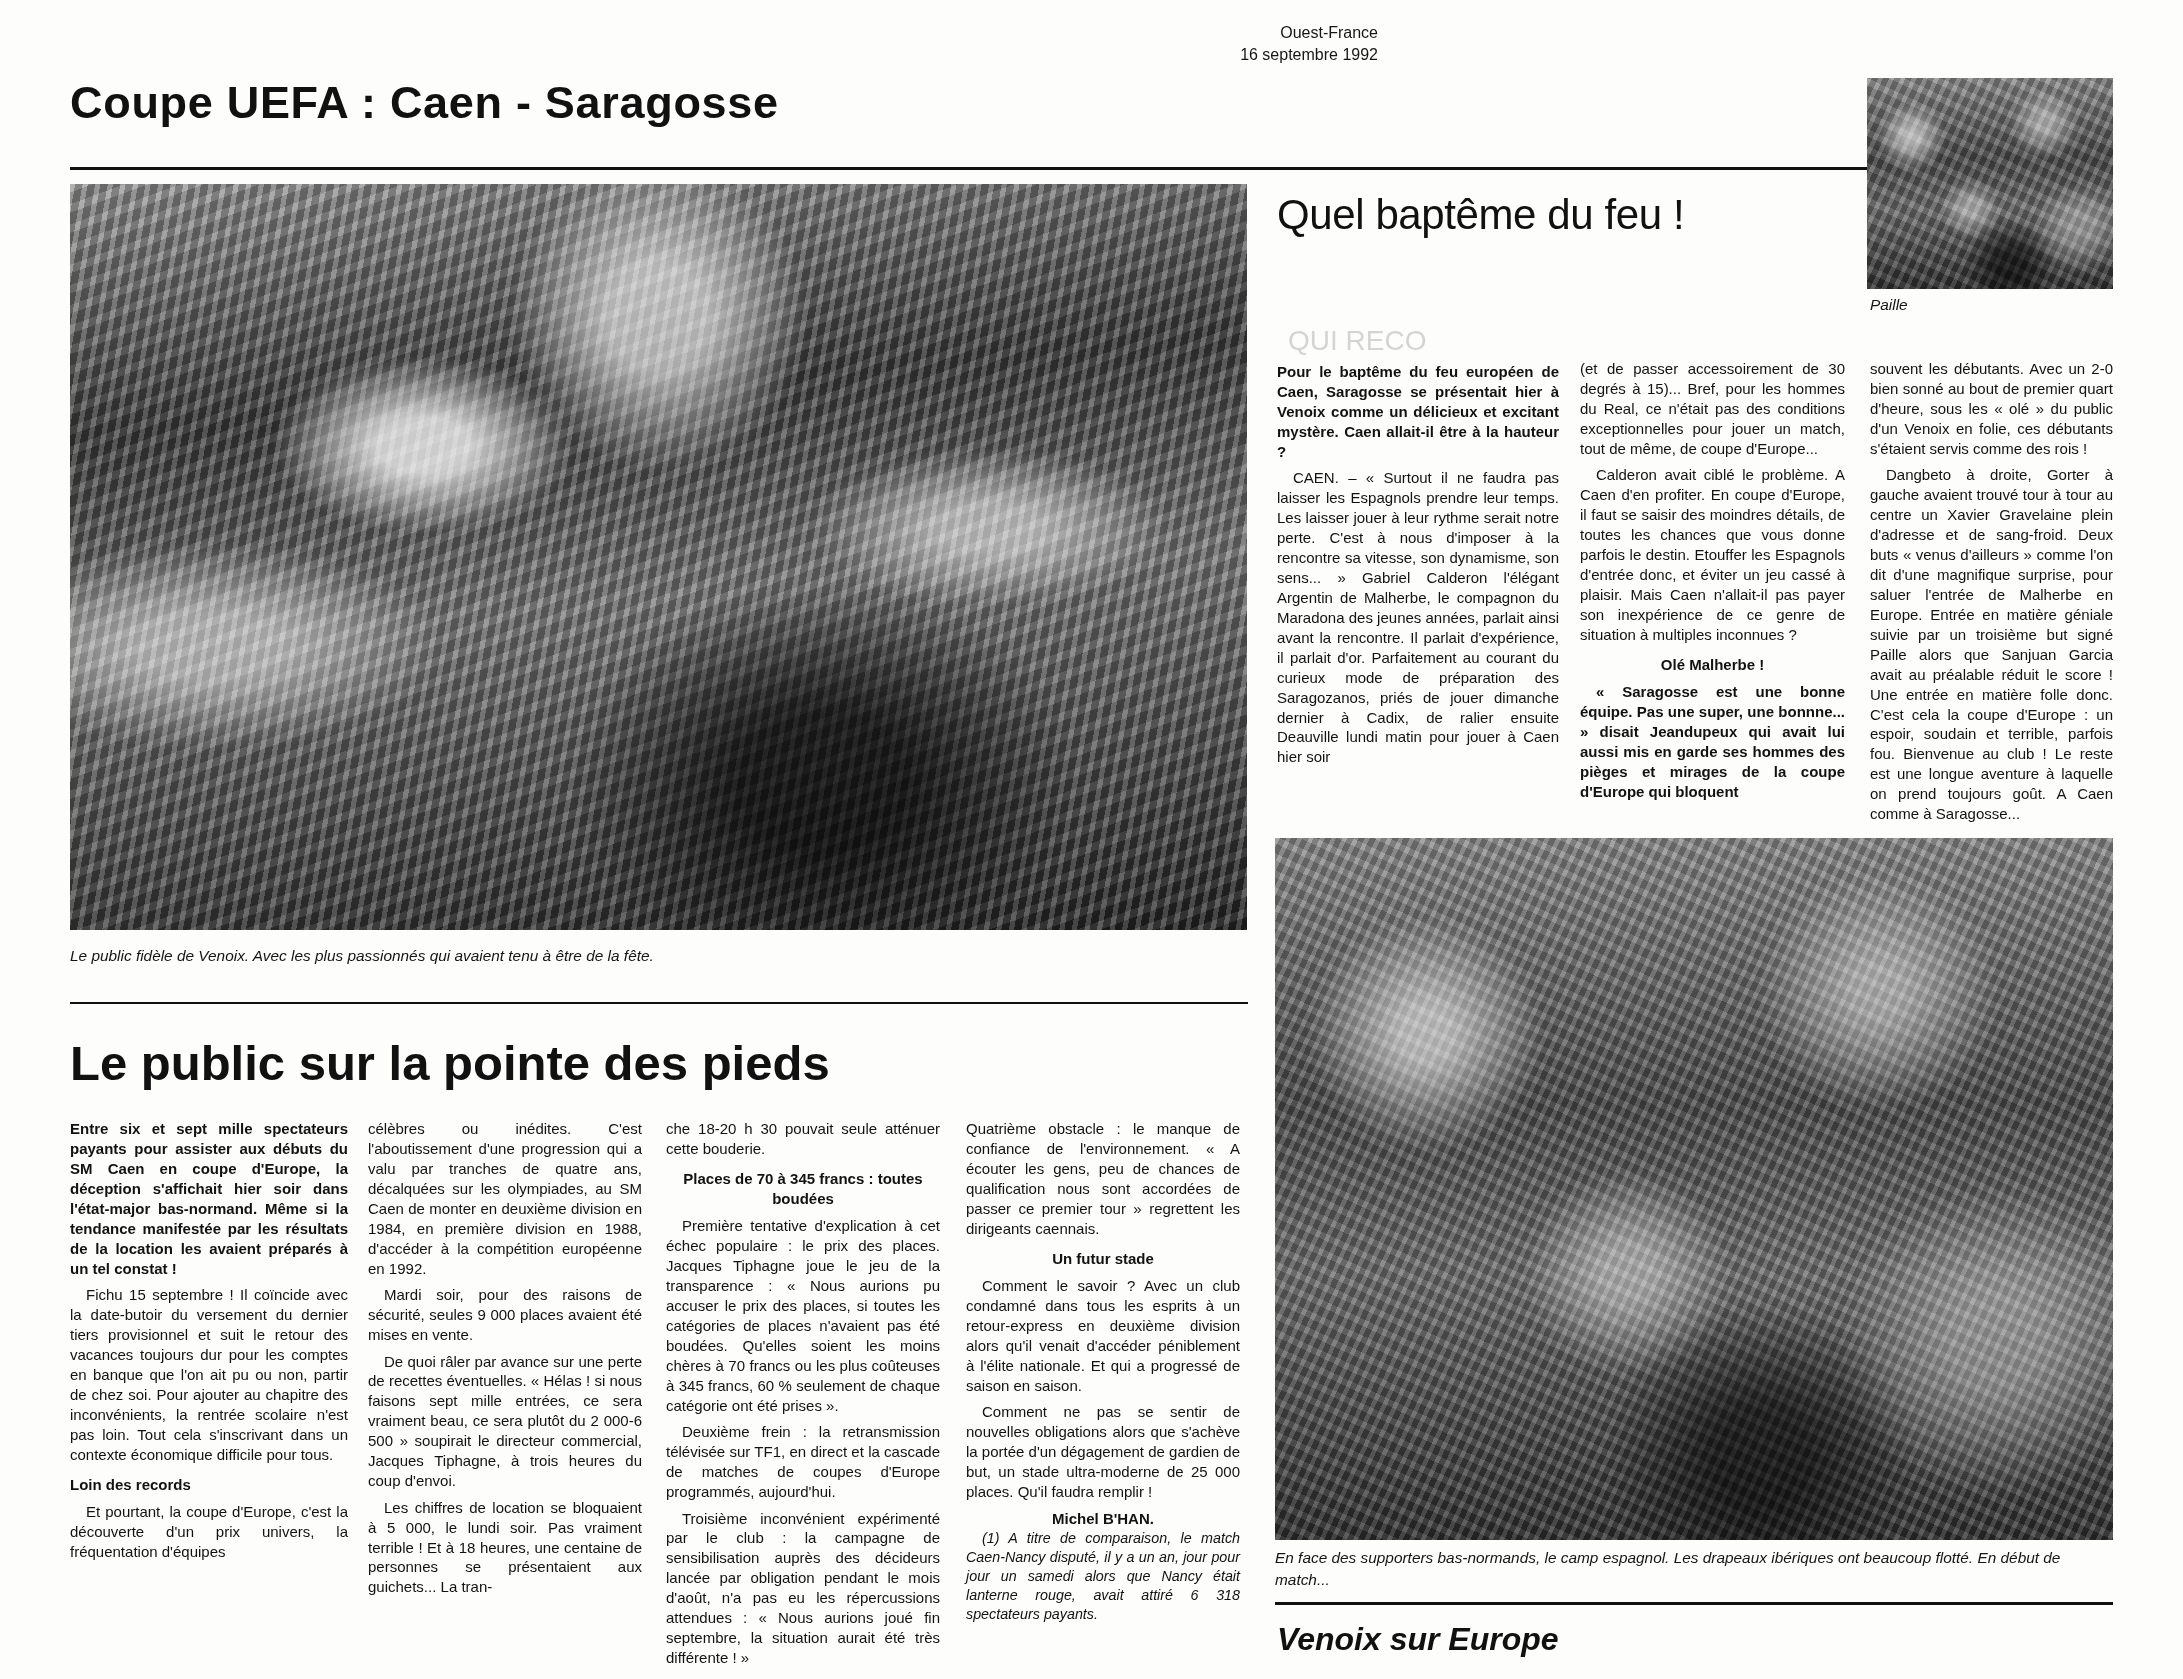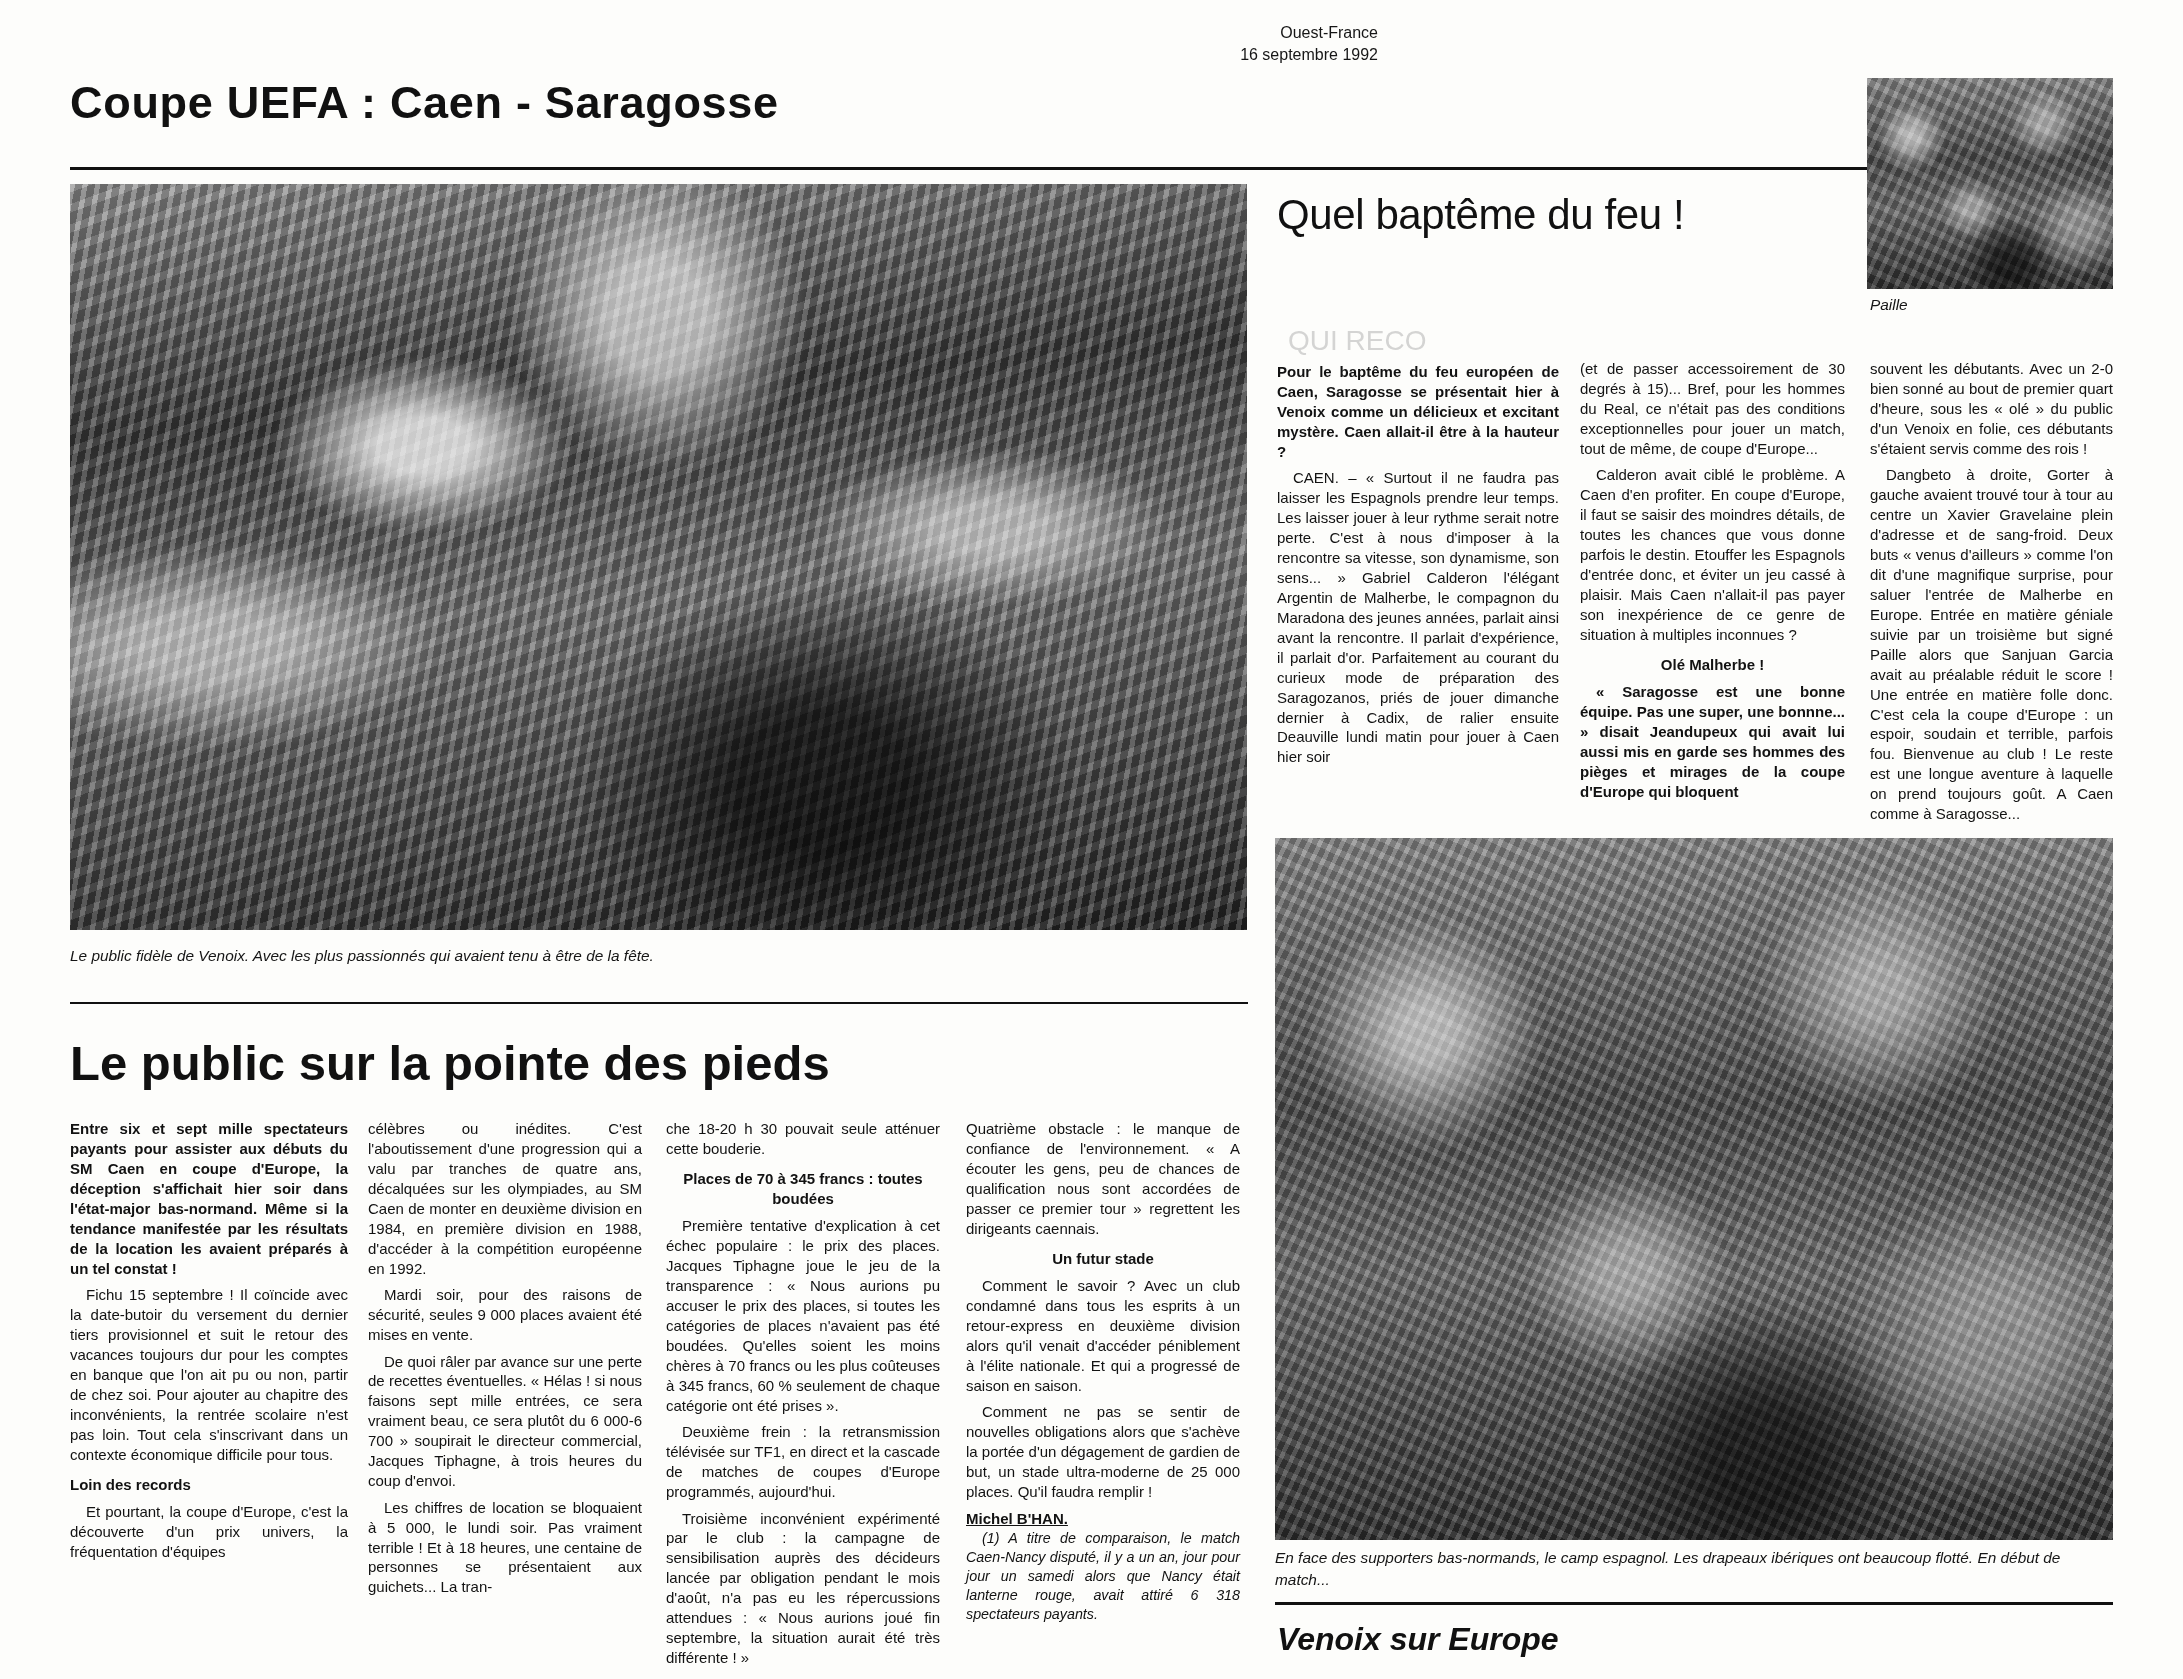--- a/index.html
+++ b/index.html
@@ -114,23 +114,22 @@
   .subhead {
     font-weight: bold;
     text-align: center;
     margin: 10.2px 0 7.3px 0;
     font-size: 15px;
   }
   .subhead.left { text-align: left; }
   .bold-para { font-weight: bold; text-indent: 0; }
   .sign {
     font-weight: bold;
-    text-align: left;
+    text-align: center;
     margin-top: 7.3px;
-    text-decoration: underline;
   }
   .footnote {
     font-style: italic;
     font-size: 14.3px;
     text-indent: 16px;
     margin-top: 8.8px;
   }
 
   
   .headline-quel {
@@ -246,21 +245,21 @@
   <div class="col" style="left:70px; top:1119px; width:278px;">
     <p class="lead">Entre six et sept mille spectateurs payants pour assister aux débuts du SM Caen en coupe d'Europe, la déception s'affichait hier soir dans l'état-major bas-normand. Même si la tendance manifestée par les résultats de la location les avaient préparés à un tel constat !</p>
     <p>Fichu 15 septembre ! Il coïncide avec la date-butoir du versement du dernier tiers provisionnel et suit le retour des vacances toujours dur pour les comptes en banque que l'on ait pu ou non, partir de chez soi. Pour ajouter au chapitre des inconvénients, la rentrée scolaire n'est pas loin. Tout cela s'inscrivant dans un contexte économique difficile pour tous.</p>
     <div class="subhead left">Loin des records</div>
     <p>Et pourtant, la coupe d'Europe, c'est la découverte d'un prix univers, la fréquentation d'équipes</p>
   </div>
 
   <div class="col" style="left:368px; top:1119px; width:274px;">
     <p class="noind">célèbres ou inédites. C'est l'aboutissement d'une progression qui a valu par tranches de quatre ans, décalquées sur les olympiades, au SM Caen de monter en deuxième division en 1984, en première division en 1988, d'accéder à la compétition européenne en 1992.</p>
     <p>Mardi soir, pour des raisons de sécurité, seules 9 000 places avaient été mises en vente.</p>
-    <p>De quoi râler par avance sur une perte de recettes éventuelles. « Hélas ! si nous faisons sept mille entrées, ce sera vraiment beau, ce sera plutôt du 6 000-6 700 » soupirait le directeur commercial, Jacques Tiphagne, à trois heures du coup d'envoi.</p>
+    <p>De quoi râler par avance sur une perte de recettes éventuelles. « Hélas ! si nous faisons sept mille entrées, ce sera vraiment beau, ce sera plutôt du 2 000-6 500 » soupirait le directeur commercial, Jacques Tiphagne, à trois heures du coup d'envoi.</p>
     <p>Les chiffres de location se bloquaient à 5 000, le lundi soir. Pas vraiment terrible ! Et à 18 heures, une centaine de personnes se présentaient aux guichets... La tran-</p>
   </div>
 
   <div class="col" style="left:666px; top:1119px; width:274px;">
     <p class="noind">che 18-20 h 30 pouvait seule atténuer cette bouderie.</p>
     <div class="subhead">Places de 70 à 345 francs : toutes boudées</div>
     <p>Première tentative d'explication à cet échec populaire : le prix des places. Jacques Tiphagne joue le jeu de la transparence : « Nous aurions pu accuser le prix des places, si toutes les catégories de places n'avaient pas été boudées. Qu'elles soient les moins chères à 70 francs ou les plus coûteuses à 345 francs, 60 % seulement de chaque catégorie ont été prises ».</p>
     <p>Deuxième frein : la retransmission télévisée sur TF1, en direct et la cascade de matches de coupes d'Europe programmés, aujourd'hui.</p>
     <p>Troisième inconvénient expérimenté par le club : la campagne de sensibilisation auprès des décideurs lancée par obligation pendant le mois d'août, n'a pas eu les répercussions attendues : « Nous aurions joué fin septembre, la situation aurait été très différente ! »</p>
   </div>

